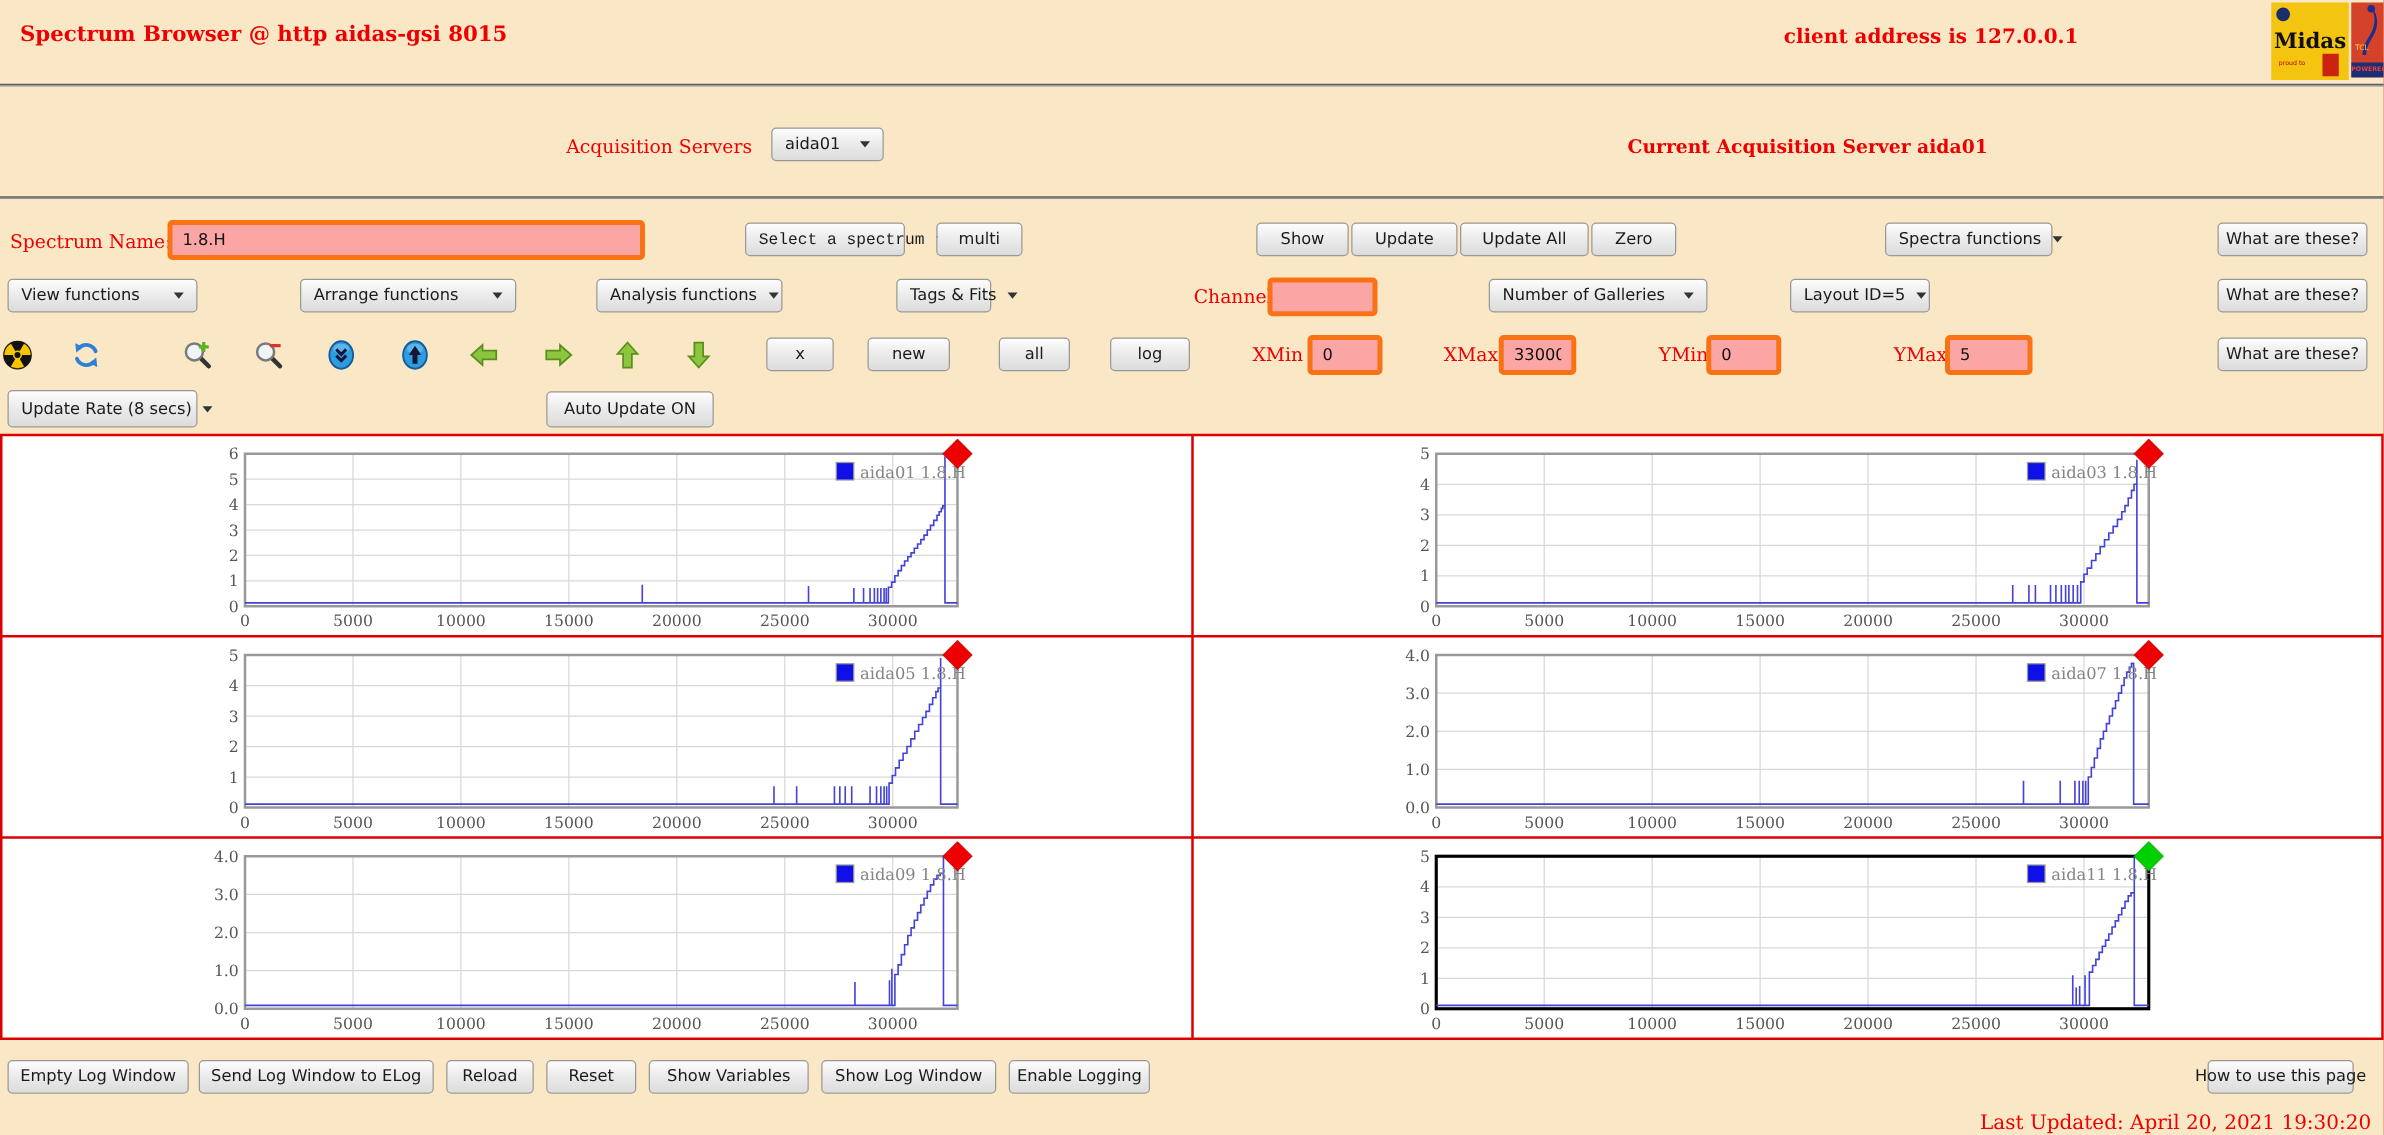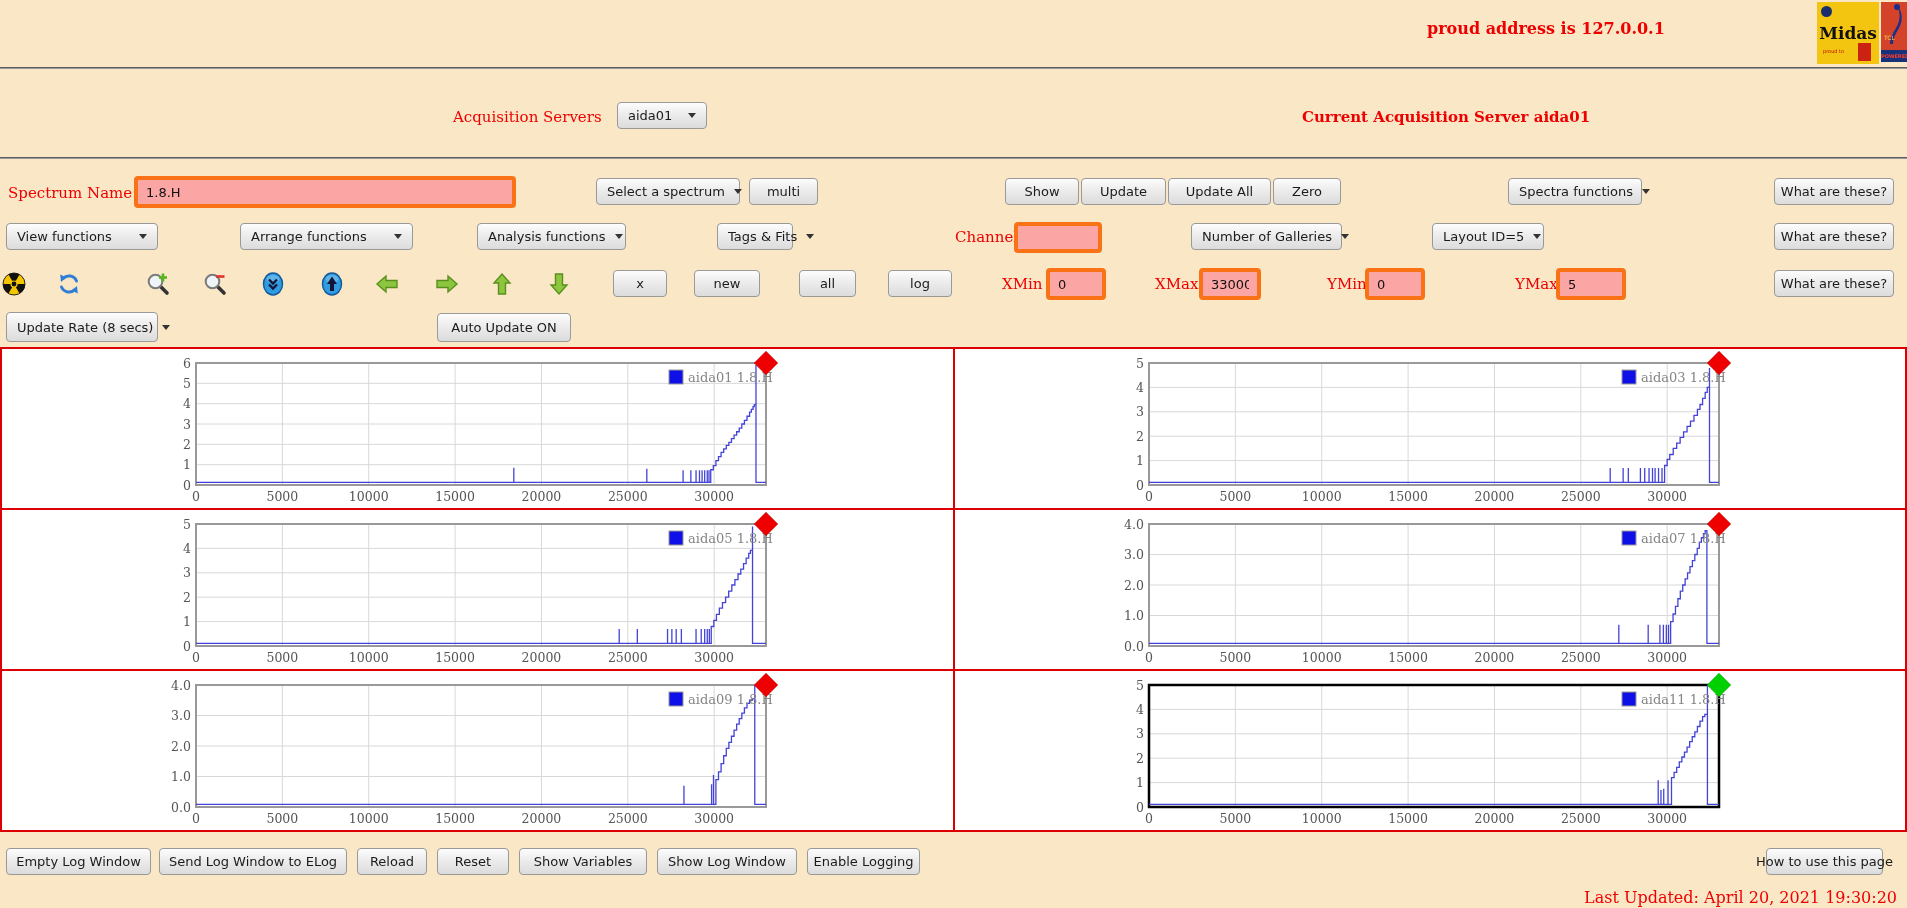--- a/index.html
+++ b/index.html
@@ -49,21 +49,22 @@
   }
   #tcl-logo .t-band { position:absolute; left:0; bottom:0; width:100%; height:12px; background:#16307a;
     color:#ff3b2a; font-size:5px; text-align:center; line-height:12px; font-weight:bold; }
   #home-link { color:#0000cc; text-decoration:underline; font-size:17px; }
   .icon { position:absolute; width:24px; height:24px; }
 </style>
 </head>
 <body>
 
 <div id="header">
-  <div class="lbl serif red bold" style="left:1427px; top:19px; font-size:16px;">proud address is 127.0.0.1</div>
+  <div class="lbl serif red bold" style="left:16px; top:18px; font-size:17px;">Spectrum Browser @ http aidas-gsi 8015</div>
+  <div class="lbl serif red bold" style="left:1427px; top:19px; font-size:16px;">client address is 127.0.0.1</div>
   <div id="midas-logo">
     <span class="m-dot"></span>
     <span class="m-text">Midas</span>
     <span class="m-sub">proud to</span>
     <span class="m-red"></span>
   </div>
   <div id="tcl-logo">
     <svg width="26" height="48" viewBox="0 0 26 48">
       <path d="M14 2 C20 8 20 18 15 26 C12 31 9 36 9 42 L12 42 C12 36 15 31 18 26 C23 17 21 7 14 2 Z" fill="#1a2f8a"></path>
       <circle cx="16" cy="5" r="3" fill="#1a2f8a"></circle>
@@ -80,21 +81,21 @@
     <span>aida01</span>
     <span class="chev"></span>
   </div>
   <div class="lbl serif red bold" style="left:1302px; top:15px;">Current Acquisition Server aida01</div>
 </div>
 <div class="hr"></div>
 
 <div class="row" style="height:54px;">
   <div class="lbl serif red" style="left:8px; top:25px;">Spectrum Name:</div>
   <input class="inp" style="left: 134px; top: 17px; width: 382px; height: 32px;" value="1.8.H">
-  <div class="sel" style="left:596px; top:19px; width:144px;">
+  <div class="sel" style="left:596px; top:19px; width:128px;font-family:Liberation Mono, monospace;">
     <span>Select a spectrum</span>
     <span class="chev"></span>
   </div>
   <div class="btn" style="left:749px; top:19px; width:69px;">multi</div>
   <div class="btn" style="left:1005px; top:19px; width:74px;">Show</div>
   <div class="btn" style="left:1081px; top:19px; width:85px;">Update</div>
   <div class="btn" style="left:1168px; top:19px; width:103px;">Update All</div>
   <div class="btn" style="left:1273px; top:19px; width:68px;">Zero</div>
   <div class="sel" style="left:1508px; top:19px; width:134px;">
     <span>Spectra functions</span>
@@ -115,21 +116,21 @@
   <div class="sel" style="left:477px; top:10px; width:149px;">
     <span>Analysis functions</span>
     <span class="chev"></span>
   </div>
   <div class="sel" style="left:717px; top:10px; width:76px;">
     <span>Tags &amp; Fits</span>
     <span class="chev"></span>
   </div>
   <div class="lbl serif red" style="left:955px; top:15px;">Channel:</div>
   <input class="inp" style="left: 1014px; top: 9px; width: 88px; height: 31px;" value="">
-  <div class="sel" style="left:1191px; top:10px; width:151px;">
+  <div class="sel" style="left:1191px; top:10px; width:175px;">
     <span>Number of Galleries</span>
     <span class="chev"></span>
   </div>
   <div class="sel" style="left:1432px; top:10px; width:112px;">
     <span>Layout ID=5</span>
     <span class="chev"></span>
   </div>
   <div class="btn" style="left:1774px; top:10px; width:120px;">What are these?</div>
 </div>
 

